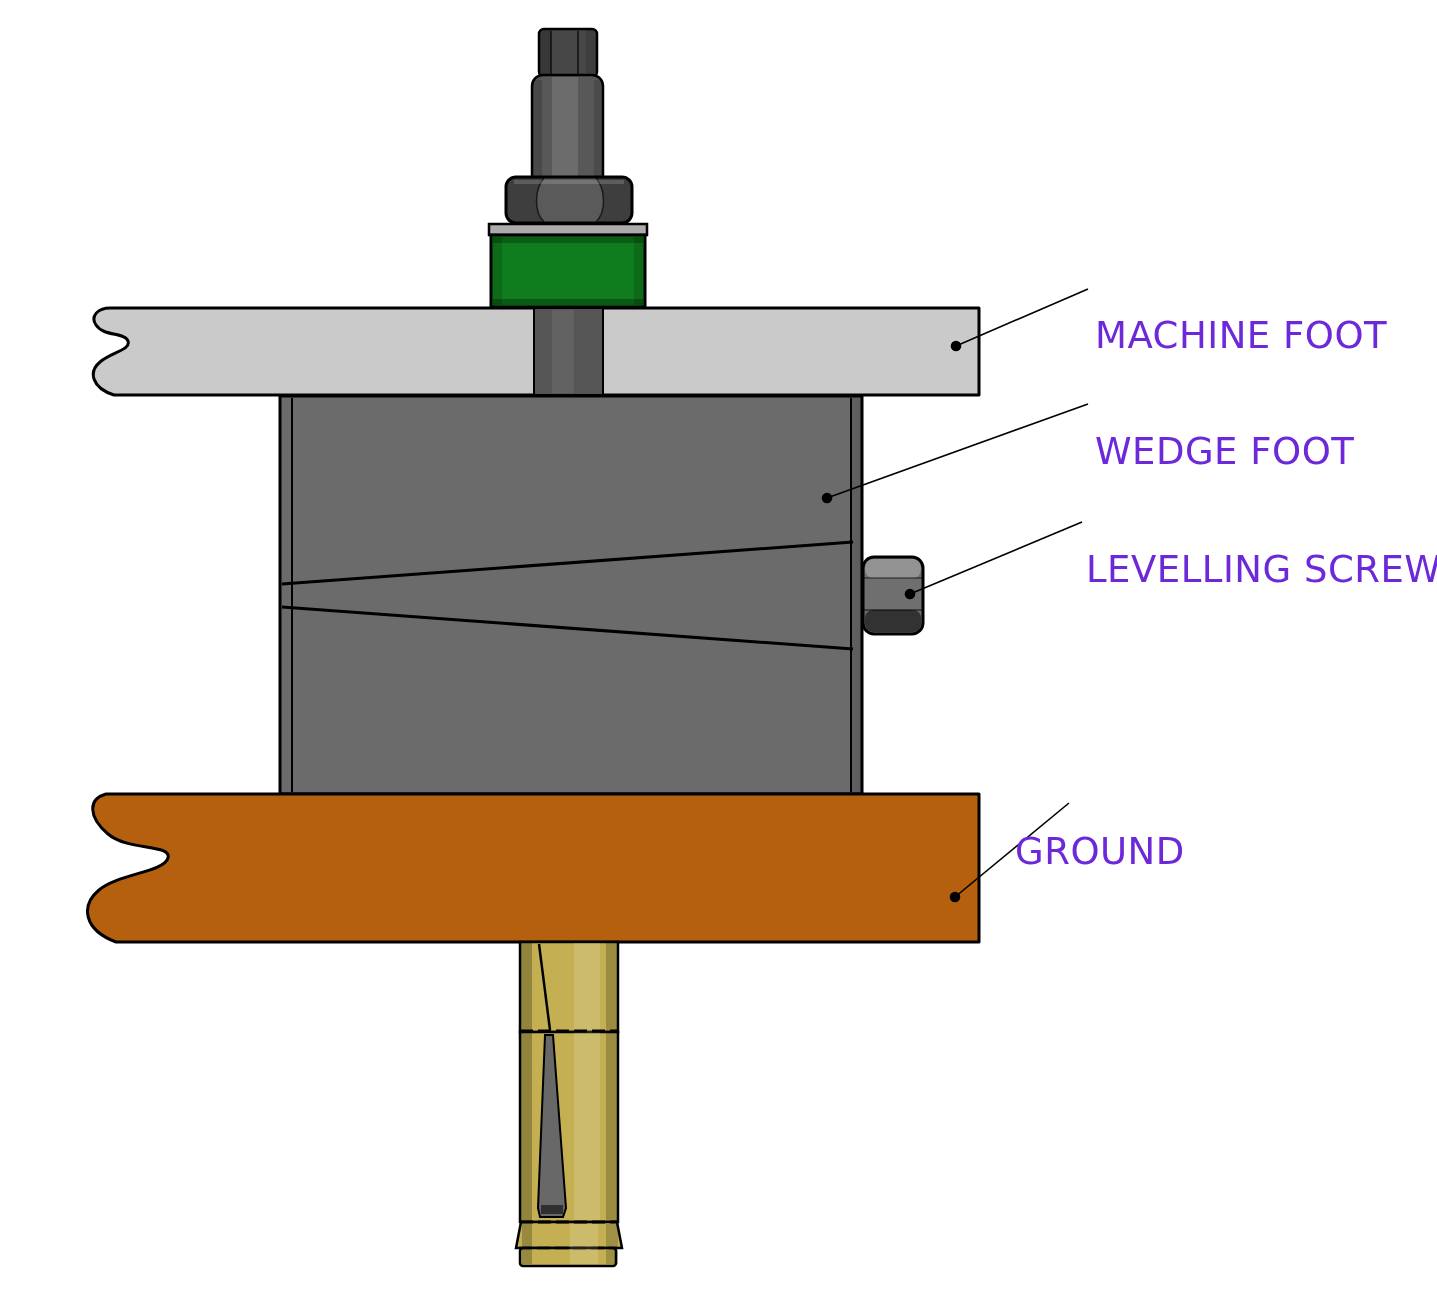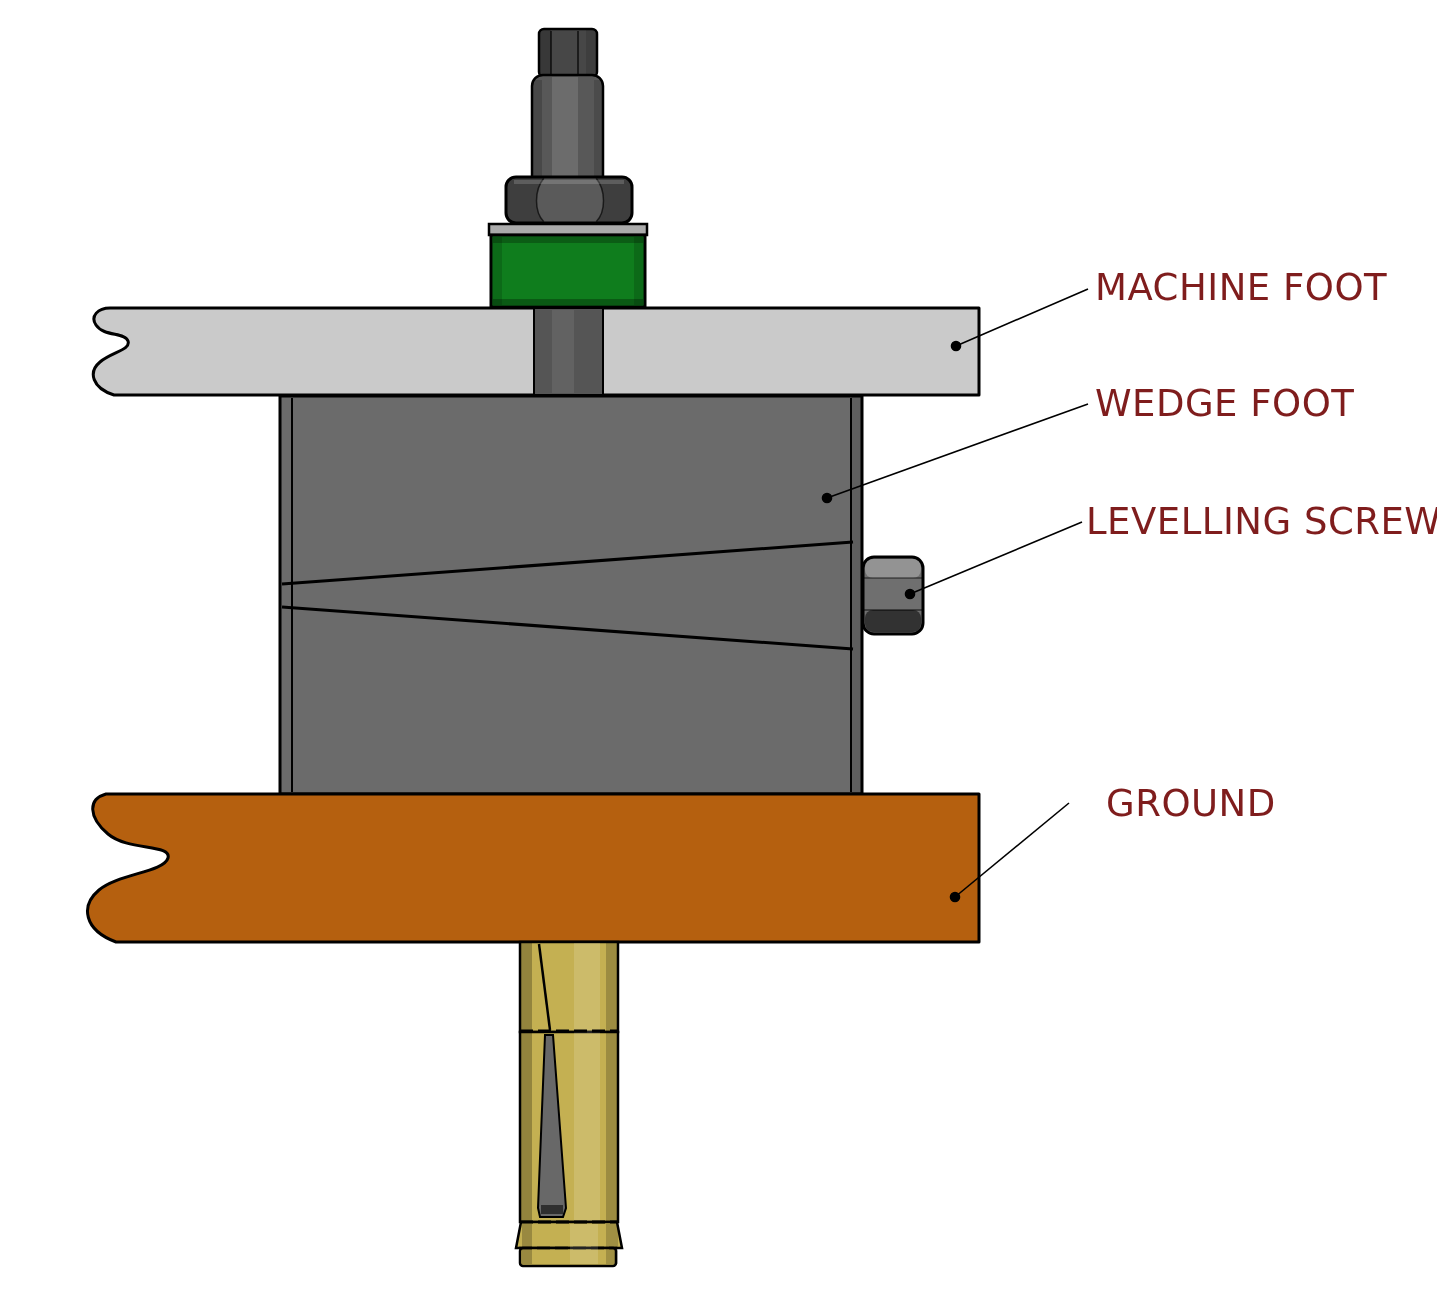--- a/index.html
+++ b/index.html
@@ -18,23 +18,24 @@
   .canvas svg {
     position: absolute;
     left: 0;
     top: 0;
   }
   .part-label {
     position: absolute;
     font-size: 37px;
     line-height: 38px;
     letter-spacing: 0.5px;
-    color: #7f1d1d;
+    color: #6d28d9;
     white-space: nowrap;
     user-select: none;
+    margin-top: 48px;
   }
 </style>
 </head>
 <body>
 
 <div class="canvas">
 
   <svg width="1437" height="1297" viewBox="0 0 1437 1297">
 
     <g>
@@ -155,15 +156,15 @@
       </g>
     </g>
   </svg>
 
   <div class="part-label" style="left:1095px; top:269px;">MACHINE FOOT</div>
 
   <div class="part-label" style="left:1095px; top:385px;">WEDGE FOOT</div>
 
   <div class="part-label" style="left:1086px; top:503px;">LEVELLING SCREW</div>
 
-  <div class="part-label" style="left:1106px; top:785px;">GROUND</div>
+  <div class="part-label" style="left:1015px; top:785px;">GROUND</div>
 
 </div>
 
 </body></html>

